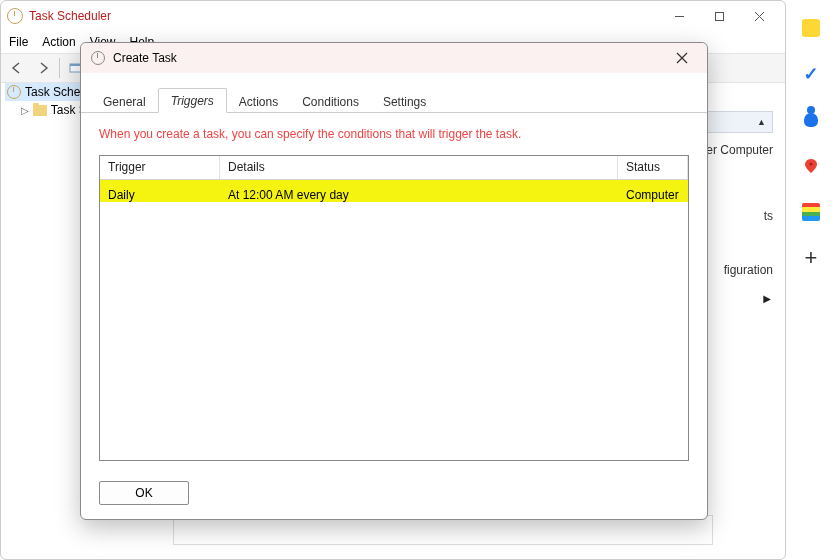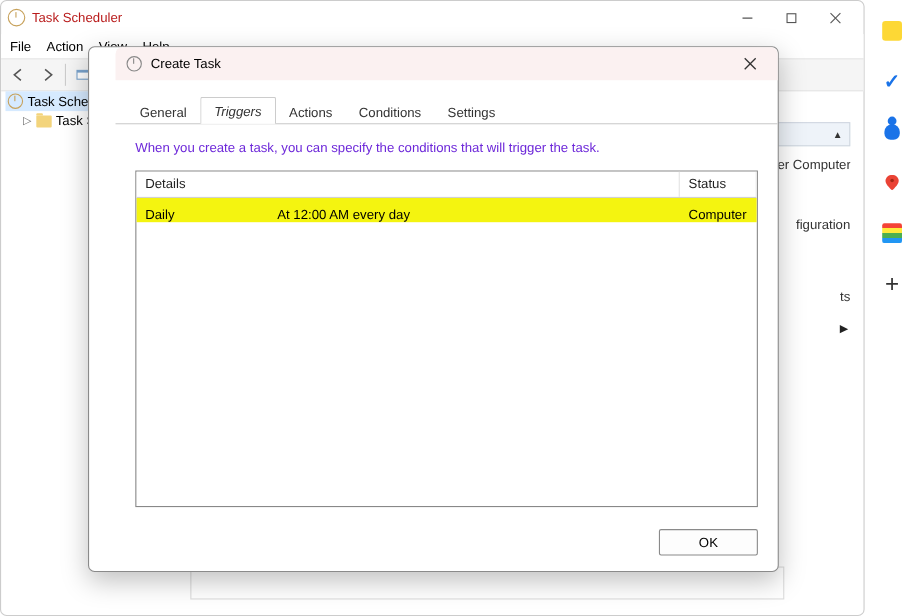--- a/index.html
+++ b/index.html
@@ -44,49 +44,49 @@
 .sb-ic { width:20px; height:20px; display:flex; align-items:center; justify-content:center; }
 .dot-yellow{width:18px;height:18px;background:#fdd835;border-radius:3px;}
 .check-blue{color:#1a73e8;font-size:18px;font-weight:bold;}
 .person-blue{width:14px;height:14px;background:#1a73e8;border-radius:50% 50% 40% 40%;position:relative;}
 .person-blue::after{content:"";position:absolute;top:-7px;left:3px;width:8px;height:8px;border-radius:50%;background:#1a73e8;}
 .pin-red{width:14px;height:14px;}
 .rainbow{width:18px;height:18px;background:linear-gradient(180deg,#f44336 0 25%,#ffeb3b 25% 50%,#4caf50 50% 75%,#2196f3 75% 100%);border-radius:2px;}
 .plus{font-size:22px;color:#333;font-weight:300;}
 
 
-.dialog { position:absolute; left:80px; top:42px; width:628px; height:478px; background:#fff; border:1px solid #8a8a8a; border-radius:6px; box-shadow:0 8px 24px rgba(0,0,0,0.25); display:flex; flex-direction:column;padding-left:24px;}
+.dialog { position:absolute; left:80px; top:42px; width:628px; height:478px; background:#fff; border:1px solid #8a8a8a; border-radius:6px; box-shadow:0 8px 24px rgba(0,0,0,0.25); display:flex; flex-direction:column;}
 .dlg-title { height:30px; background:#fbf1f1; display:flex; align-items:center; padding:0 10px; border-radius:6px 6px 0 0;}
 .dlg-title .app-icon{width:14px;height:14px;border:1.2px solid #888;border-radius:50%;margin-right:8px;position:relative;}
 .dlg-title .app-icon::after{content:"";position:absolute;top:1px;left:5px;width:1px;height:5px;background:#888;}
 .dlg-title .spacer{flex:1;}
 .dlg-close{width:30px;height:24px;display:flex;align-items:center;justify-content:center;}
 .dlg-close svg{width:12px;height:12px;}
 
 .tab-strip { height:40px; display:flex; align-items:flex-end; padding:0 10px; gap:0; border-bottom:1px solid #ccc;}
 .tab { padding:5px 12px 4px; color:#333; cursor:default; position:relative; top:1px;}
 .tab.active { border:1px solid #ccc; border-bottom:1px solid #fff; background:#fff; border-radius:2px 2px 0 0;font-style:italic;}
 
 .dlg-body { flex:1; padding:14px 18px 10px; display:flex; flex-direction:column;}
-.desc { color:#6d28d9; margin-bottom:14px;}
+.desc { color:#ef4444; margin-bottom:14px;}
 
 .grid-box { border:1px solid #888; flex:1; background:#fff; position:relative; overflow:hidden;}
 .grid-hdr { display:flex; background:#fff; border-bottom:1px solid #d0d0d0; height:24px;}
 .grid-hdr .col { padding:4px 8px; border-right:1px solid #e3e3e3; color:#222;}
 .col-trigger{width:120px;}
 .col-details{flex:1;}
 .col-status{width:70px;}
 .grid-row { display:flex; height:22px; align-items:flex-end;}
 .grid-row.selected { background:#f4f410;}
 .grid-row .col { padding:0 8px;}
 
 .btn-row { display:flex; gap:10px; padding:12px 0 0;}
 .btn { min-width:76px; height:24px; border:1px solid #8a8a8a; background:#fdfdfd; border-radius:2px; display:flex; align-items:center; justify-content:center; cursor:default;}
 
-.dlg-footer{ display:flex; justify-content:flex-end; gap:10px; padding:10px 18px 14px;}
+.dlg-footer{ display:flex; justify-content:space-between; gap:10px; padding:10px 18px 14px;}
 .dlg-footer .btn{min-width:90px;}
 
 
 .bottom-strip { position:absolute; left:172px; top:514px; width:540px; height:30px; background:#fff; border:1px solid #ddd;}
 </style>
 </head>
 <body>
 
 <div class="main-window">
   <div class="title-bar">
@@ -154,22 +154,22 @@
       <span class="fold"></span>
       <span style="white-space:nowrap;overflow:hidden;">Task Scheduler Library</span>
     </div>
   </div>
 
   <div class="actions-peek">
     <div class="hdr">
         <span class="tri">▲</span>
       </div>
     <div class="itm" style="white-space:nowrap;direction:rtl;overflow:hidden;"><span>Connect to Another Computer...</span></div>
+    <div class="itm" style="white-space:nowrap;direction:rtl;overflow:hidden;padding-top:42px;">ts</div>
     <div class="itm" style="white-space:nowrap;direction:rtl;overflow:hidden;padding-top:30px;">figuration</div>
-    <div class="itm" style="white-space:nowrap;direction:rtl;overflow:hidden;padding-top:42px;">ts</div>
     <div class="arrow-row">
         <span>▶</span>
       </div>
   </div>
 
   <div class="bottom-strip"></div>
 </div>
 
 <div class="dialog">
   <div class="dlg-title">
@@ -190,20 +190,21 @@
     <div class="tab">Actions</div>
     <div class="tab">Conditions</div>
     <div class="tab">Settings</div>
   </div>
 
   <div class="dlg-body">
     <div class="desc">When you create a task, you can specify the conditions that will trigger the task.</div>
 
     <div class="grid-box">
       <div class="grid-hdr">
+        <div class="col col-trigger">Trigger</div>
         <div class="col col-details">Details</div>
         <div class="col col-status">Status</div>
       </div>
       <div class="grid-row selected">
         <div class="col col-trigger">Daily</div>
         <div class="col col-details">At 12:00 AM every day</div>
         <div class="col col-status">Computer</div>
       </div>
     </div>
 

